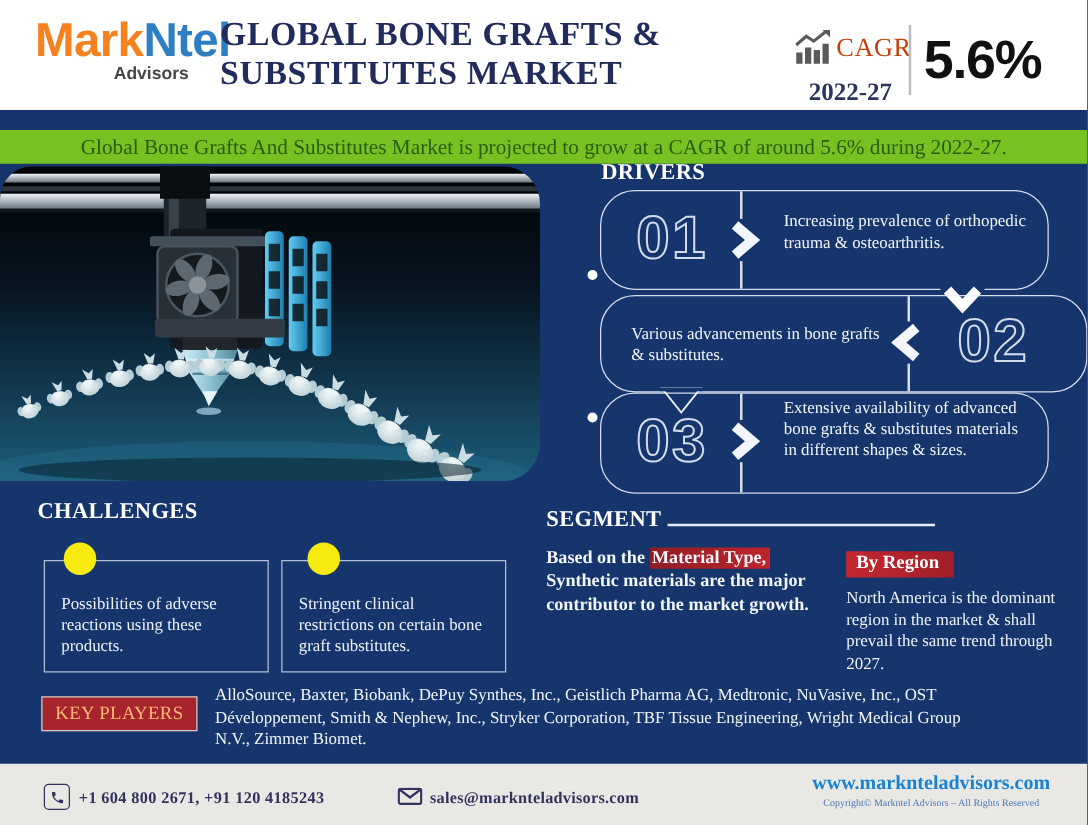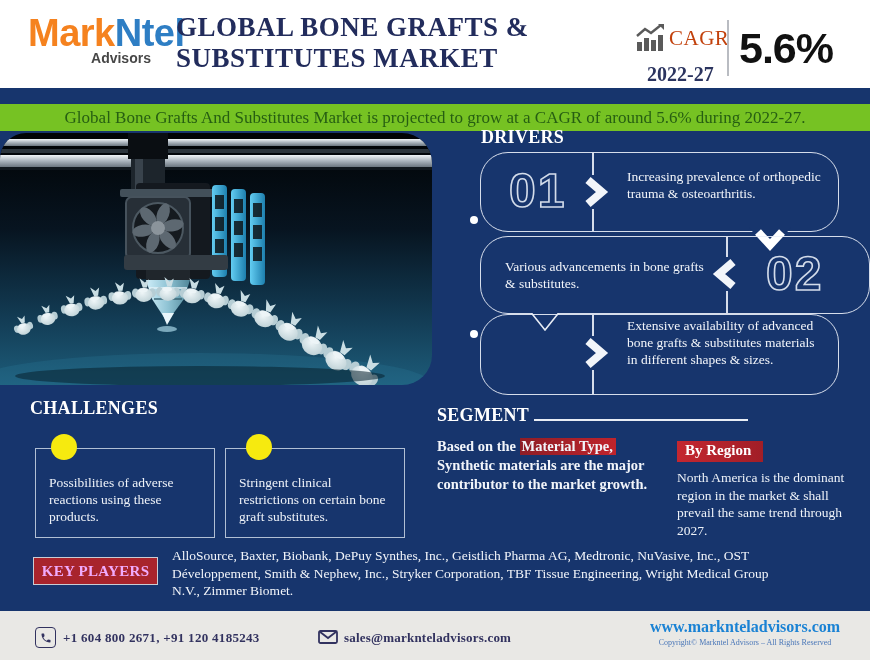--- a/index.html
+++ b/index.html
@@ -56,21 +56,21 @@
   #segment-heading{left:437px;top:405px;}
   #segment-line{left:534px;top:419px;width:214px;height:2px;background:#e8edf5;}
   #material-text{left:437px;top:437px;width:238px;color:#f2f5fa;font-size:14.5px;font-weight:bold;line-height:19px;}
   #material-text .hl{background:linear-gradient(90deg,#8e1d26,#c0242c);padding:0 3px 1px 2px;}
   #region-label{left:677px;top:441px;background:linear-gradient(90deg,#c42730,#a11e27);color:#fff;
                 font-weight:bold;font-size:15px;padding:1px 12px 3px 8px;}
   #region-text{left:677px;top:469px;width:168px;color:#eef2f8;font-size:13.5px;line-height:17.5px;}
 
   
   #kp-label{left:33px;top:557px;width:123px;height:26px;background:#a8242c;border:1px solid #c9cdd4;
-            color:#f0abfc;font-weight:bold;font-size:15px;text-align:center;line-height:26px;letter-spacing:0.3px;}
+            color:#fdba74;font-weight:normal;font-size:15px;text-align:center;line-height:26px;letter-spacing:0.3px;}
   #kp-list{left:172px;top:547px;width:606px;color:#f2f5fa;font-size:13.5px;line-height:17.5px;}
 
   
   #footer{left:0;top:611px;width:870px;height:49px;background:#e9e8e5;
           font-family:"Liberation Sans",sans-serif;}
   .ficon{border:1.6px solid #32325f;border-radius:4px;width:19px;height:19px;
          display:flex;align-items:center;justify-content:center;}
   #phone-icon{left:35px;top:627px;}
   #phone-text{left:63px;top:630px;font-size:13px;font-weight:bold;color:#32325f;letter-spacing:0.3px;}
   #mail-icon{left:318px;top:630px;}
@@ -251,20 +251,21 @@
     <polyline points="21,5 7,17 21,29" fill="none" stroke="#f2f5fa" stroke-width="8"></polyline>
   </svg>
 
   <svg class="abs" style="left:528px;top:310px;" width="34" height="22">
     <polygon points="1,0 17,20 33,0" fill="#17356d" stroke="#e8edf5" stroke-width="1.6"></polygon>
     <rect x="0" y="0" width="34" height="3" fill="#17356d"></rect>
   </svg>
 
   <div class="abs dbox" style="left:480px;top:314px;width:357px;height:79px;">
     <div class="abs ddiv" style="left:111px;top:0;height:79px;"></div>
+    <div class="abs dnum" style="left:28px;top:15px;">03</div>
     <div class="abs dtext" style="left:146px;top:2px;width:200px;font-family:Liberation Serif, serif;">Extensive availability of advanced bone grafts &amp; substitutes materials in different shapes &amp; sizes.</div>
   </div>
   <svg class="abs" style="left:583px;top:336px;" width="26" height="34">
     <rect x="5" y="0" width="10" height="34" fill="#17356d"></rect>
     <polyline points="5,5 19,17 5,29" fill="none" stroke="#f2f5fa" stroke-width="8"></polyline>
   </svg>
   <div class="abs dot" style="left:470px;top:330px;"></div>
 
   <div class="abs h1" id="challenges-heading">CHALLENGES</div>
   <div class="abs cbox" style="left:35px;">

